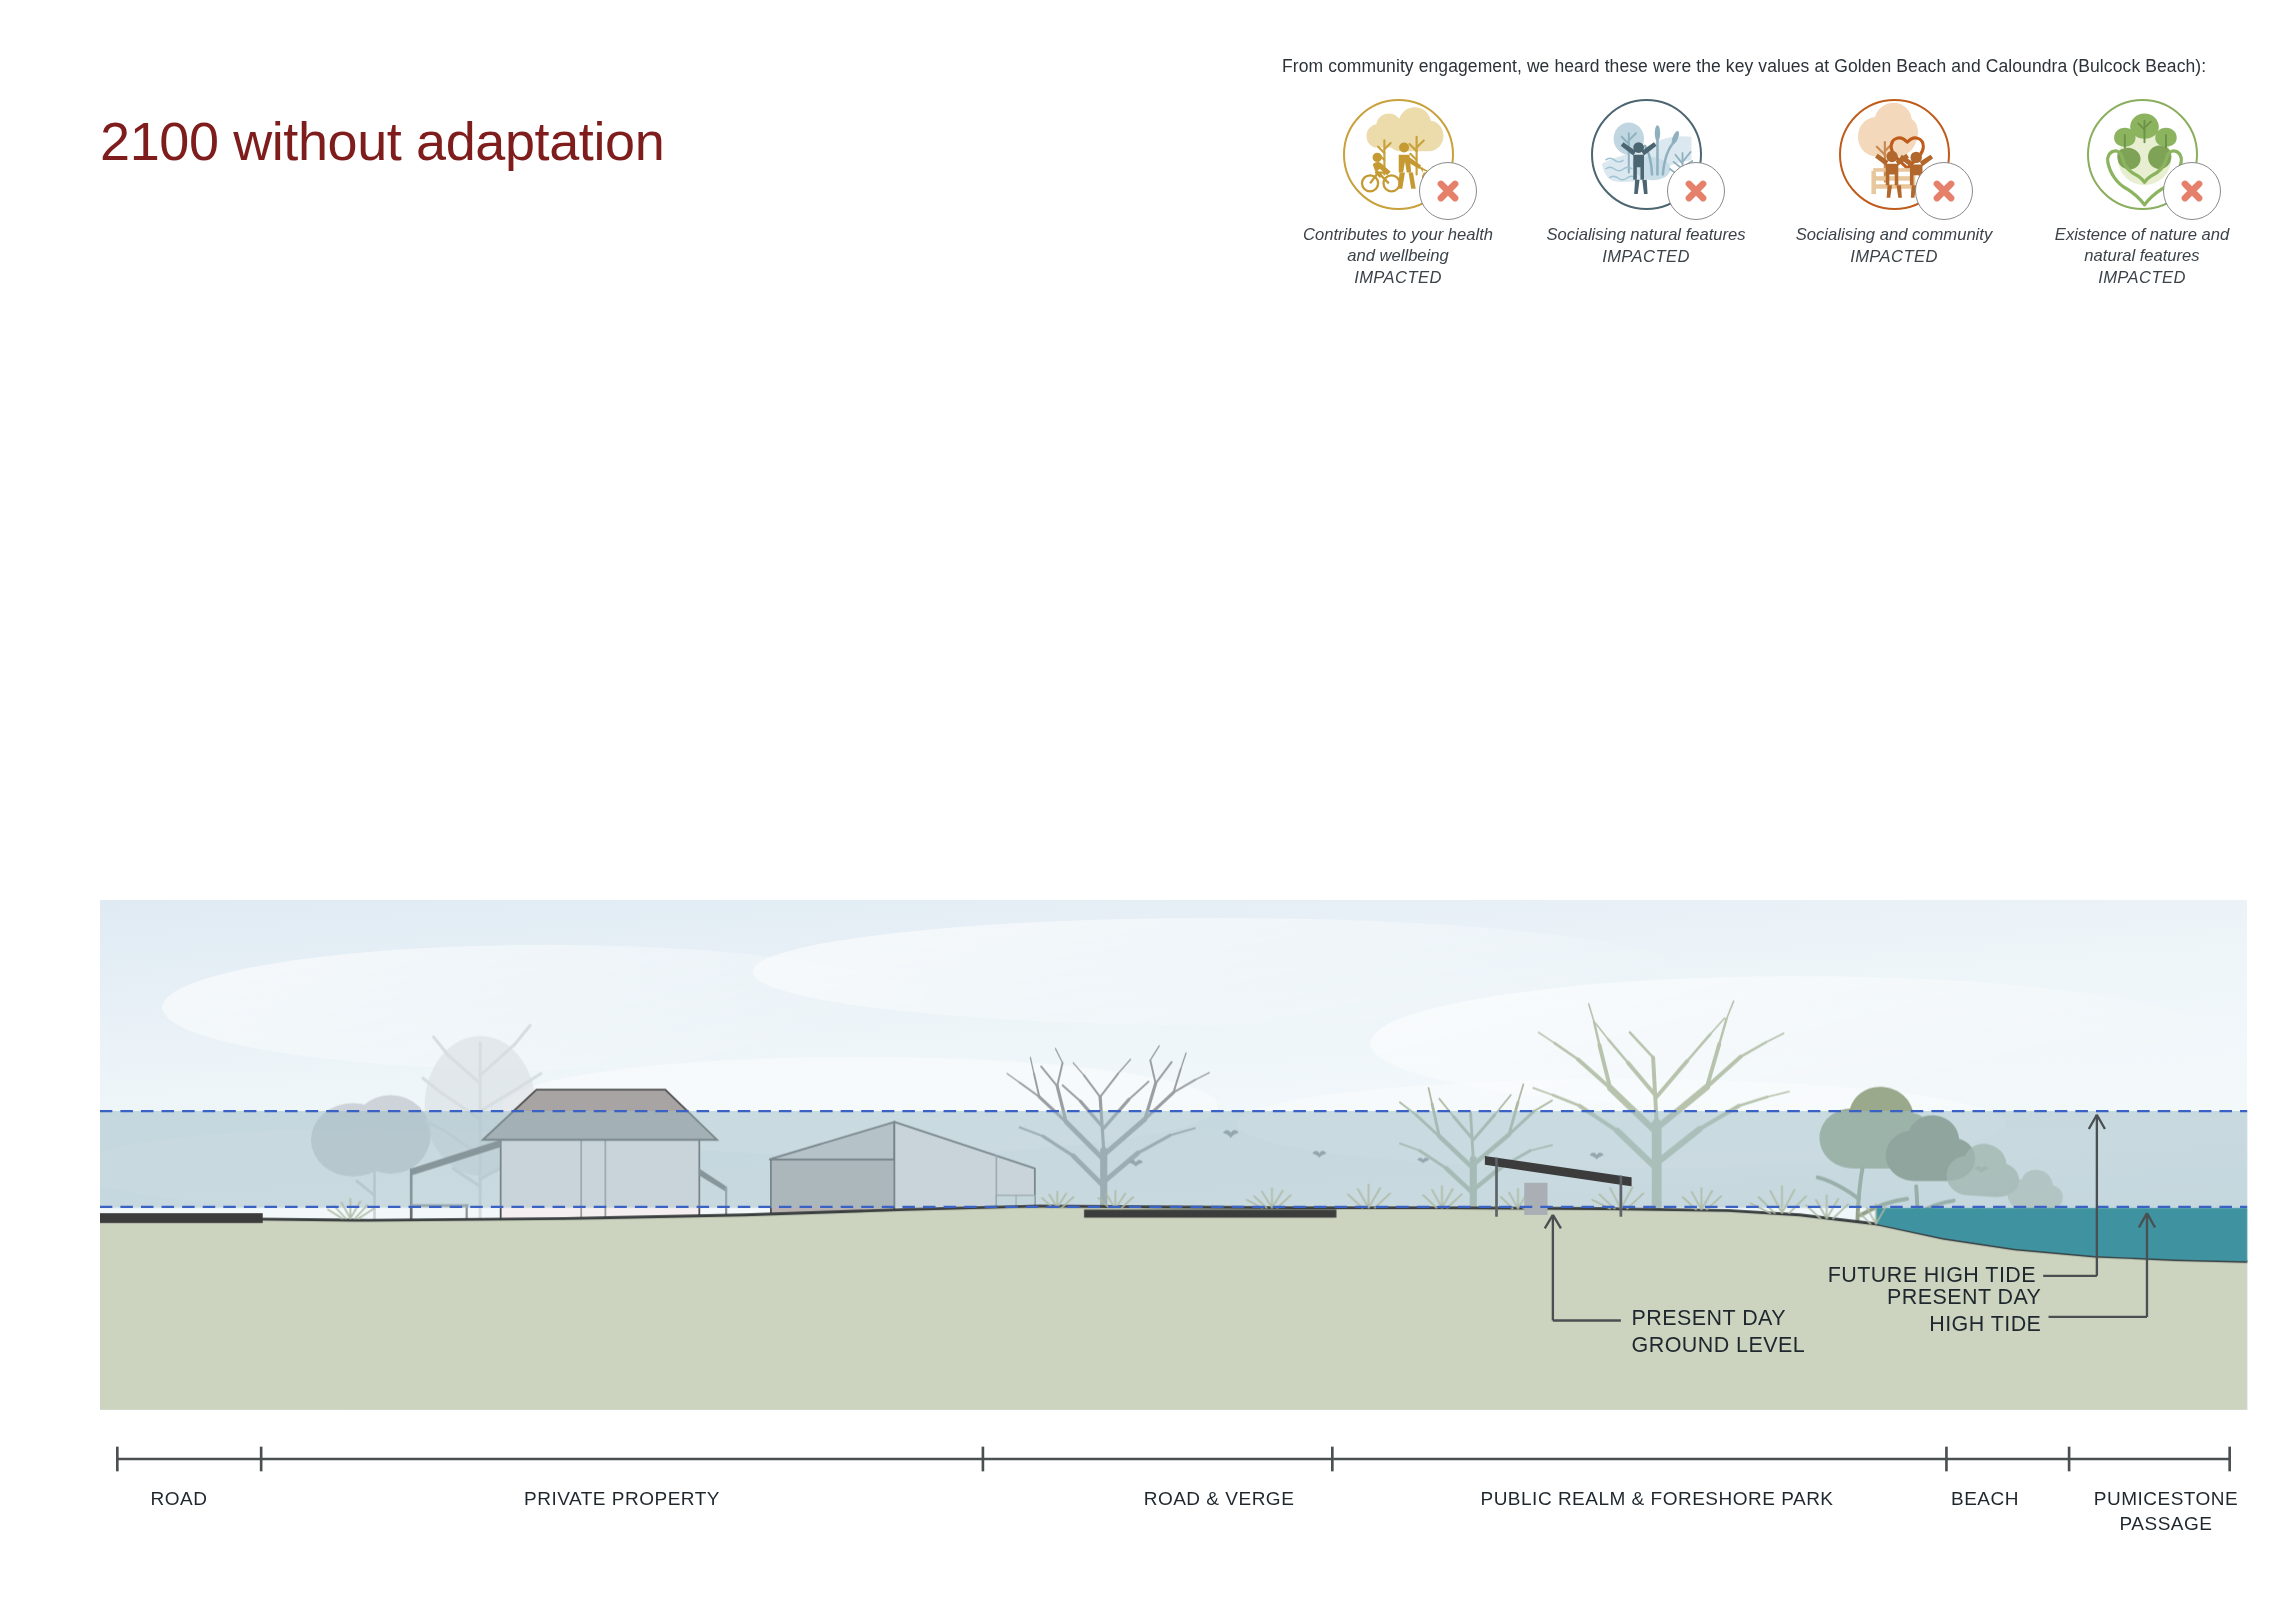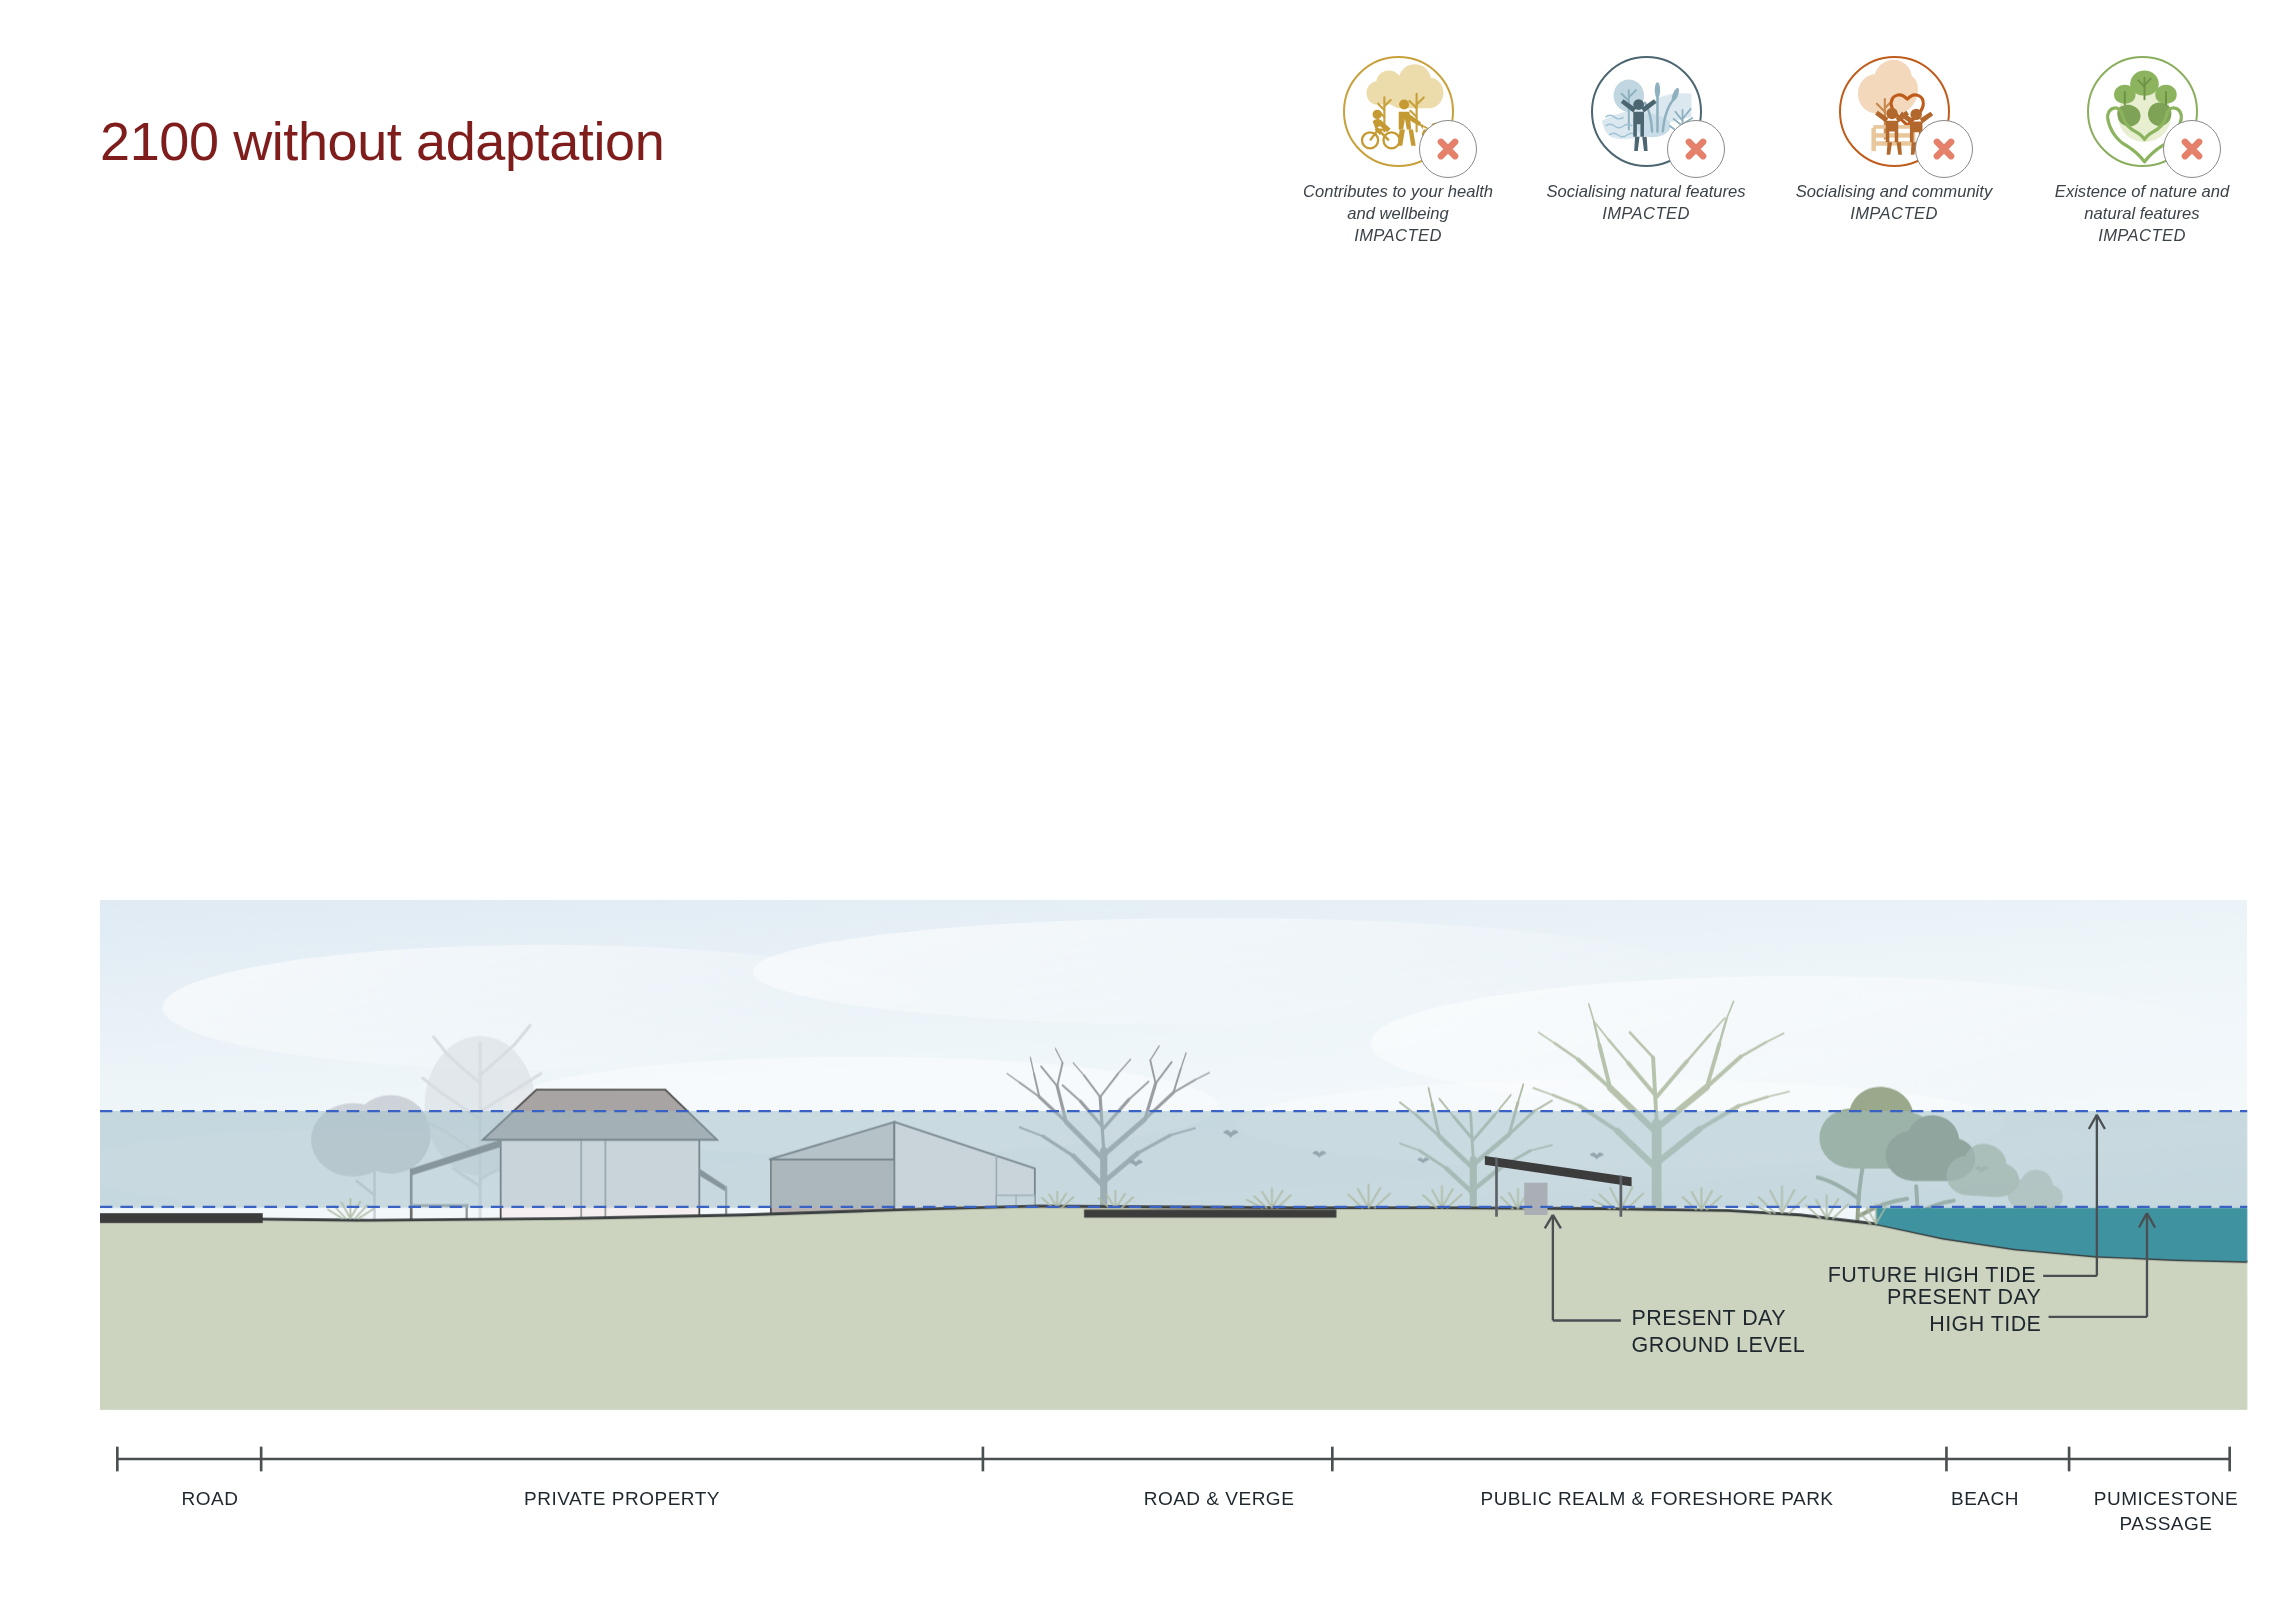--- a/index.html
+++ b/index.html
@@ -64,20 +64,21 @@
     position:absolute;text-align:center;font-size:19px;letter-spacing:0.5px;
     color:#1e272e;line-height:1.3;transform:translateX(-50%);
   }
 </style>
 </head>
 <body>
 
 <div id="page-title">2100 without adaptation</div>
 
 <div id="cv-panel">
+  <div id="cv-intro">From community engagement, we heard these were the key values at Golden Beach and Caloundra (Bulcock Beach):</div>
 
   <div id="cv-items">
 
     <div class="cv-item">
       <div class="cv-badge-wrap">
         <div class="cv-circle" style="border-color:#c8a13c">
           <svg width="111" height="111" viewBox="0 0 124 124">
 
             <path d="M36 52c-7 0-12-6-12-13s5-12 11-13c1-7 7-12 14-12s13 5 14 12c6 1 10 6 10 13s-5 13-12 13z" fill="#ecdcab"></path>
             <path d="M62 56c-9 0-16-8-16-17s6-16 14-17c2-9 9-15 18-15s16 6 18 15c8 1 14 8 14 17s-7 17-16 17z" fill="#ecdcab"></path>
@@ -546,20 +547,20 @@
       <line x1="984" y1="3" x2="984" y2="31"></line>
       <line x1="1380" y1="3" x2="1380" y2="31"></line>
       <line x1="2076" y1="3" x2="2076" y2="31"></line>
       <line x1="2215" y1="3" x2="2215" y2="31"></line>
       <line x1="2397" y1="3" x2="2397" y2="31"></line>
     </g>
   </svg>
 </div>
 
 <div id="scale-labels">
-  <div class="zone-label" style="left:179px;margin-left:31px;">ROAD</div>
+  <div class="zone-label" style="left:179px;">ROAD</div>
   <div class="zone-label" style="left:622px;">PRIVATE PROPERTY</div>
   <div class="zone-label" style="left:1219px;">ROAD &amp; VERGE</div>
   <div class="zone-label" style="left:1657px;text-align:center;">PUBLIC REALM &amp; FORESHORE PARK</div>
   <div class="zone-label" style="left:1985px;">BEACH</div>
   <div class="zone-label" style="left:2166px;width:179px;margin-left:0;">PUMICESTONE PASSAGE</div>
 </div>
 
 
 </body></html>

